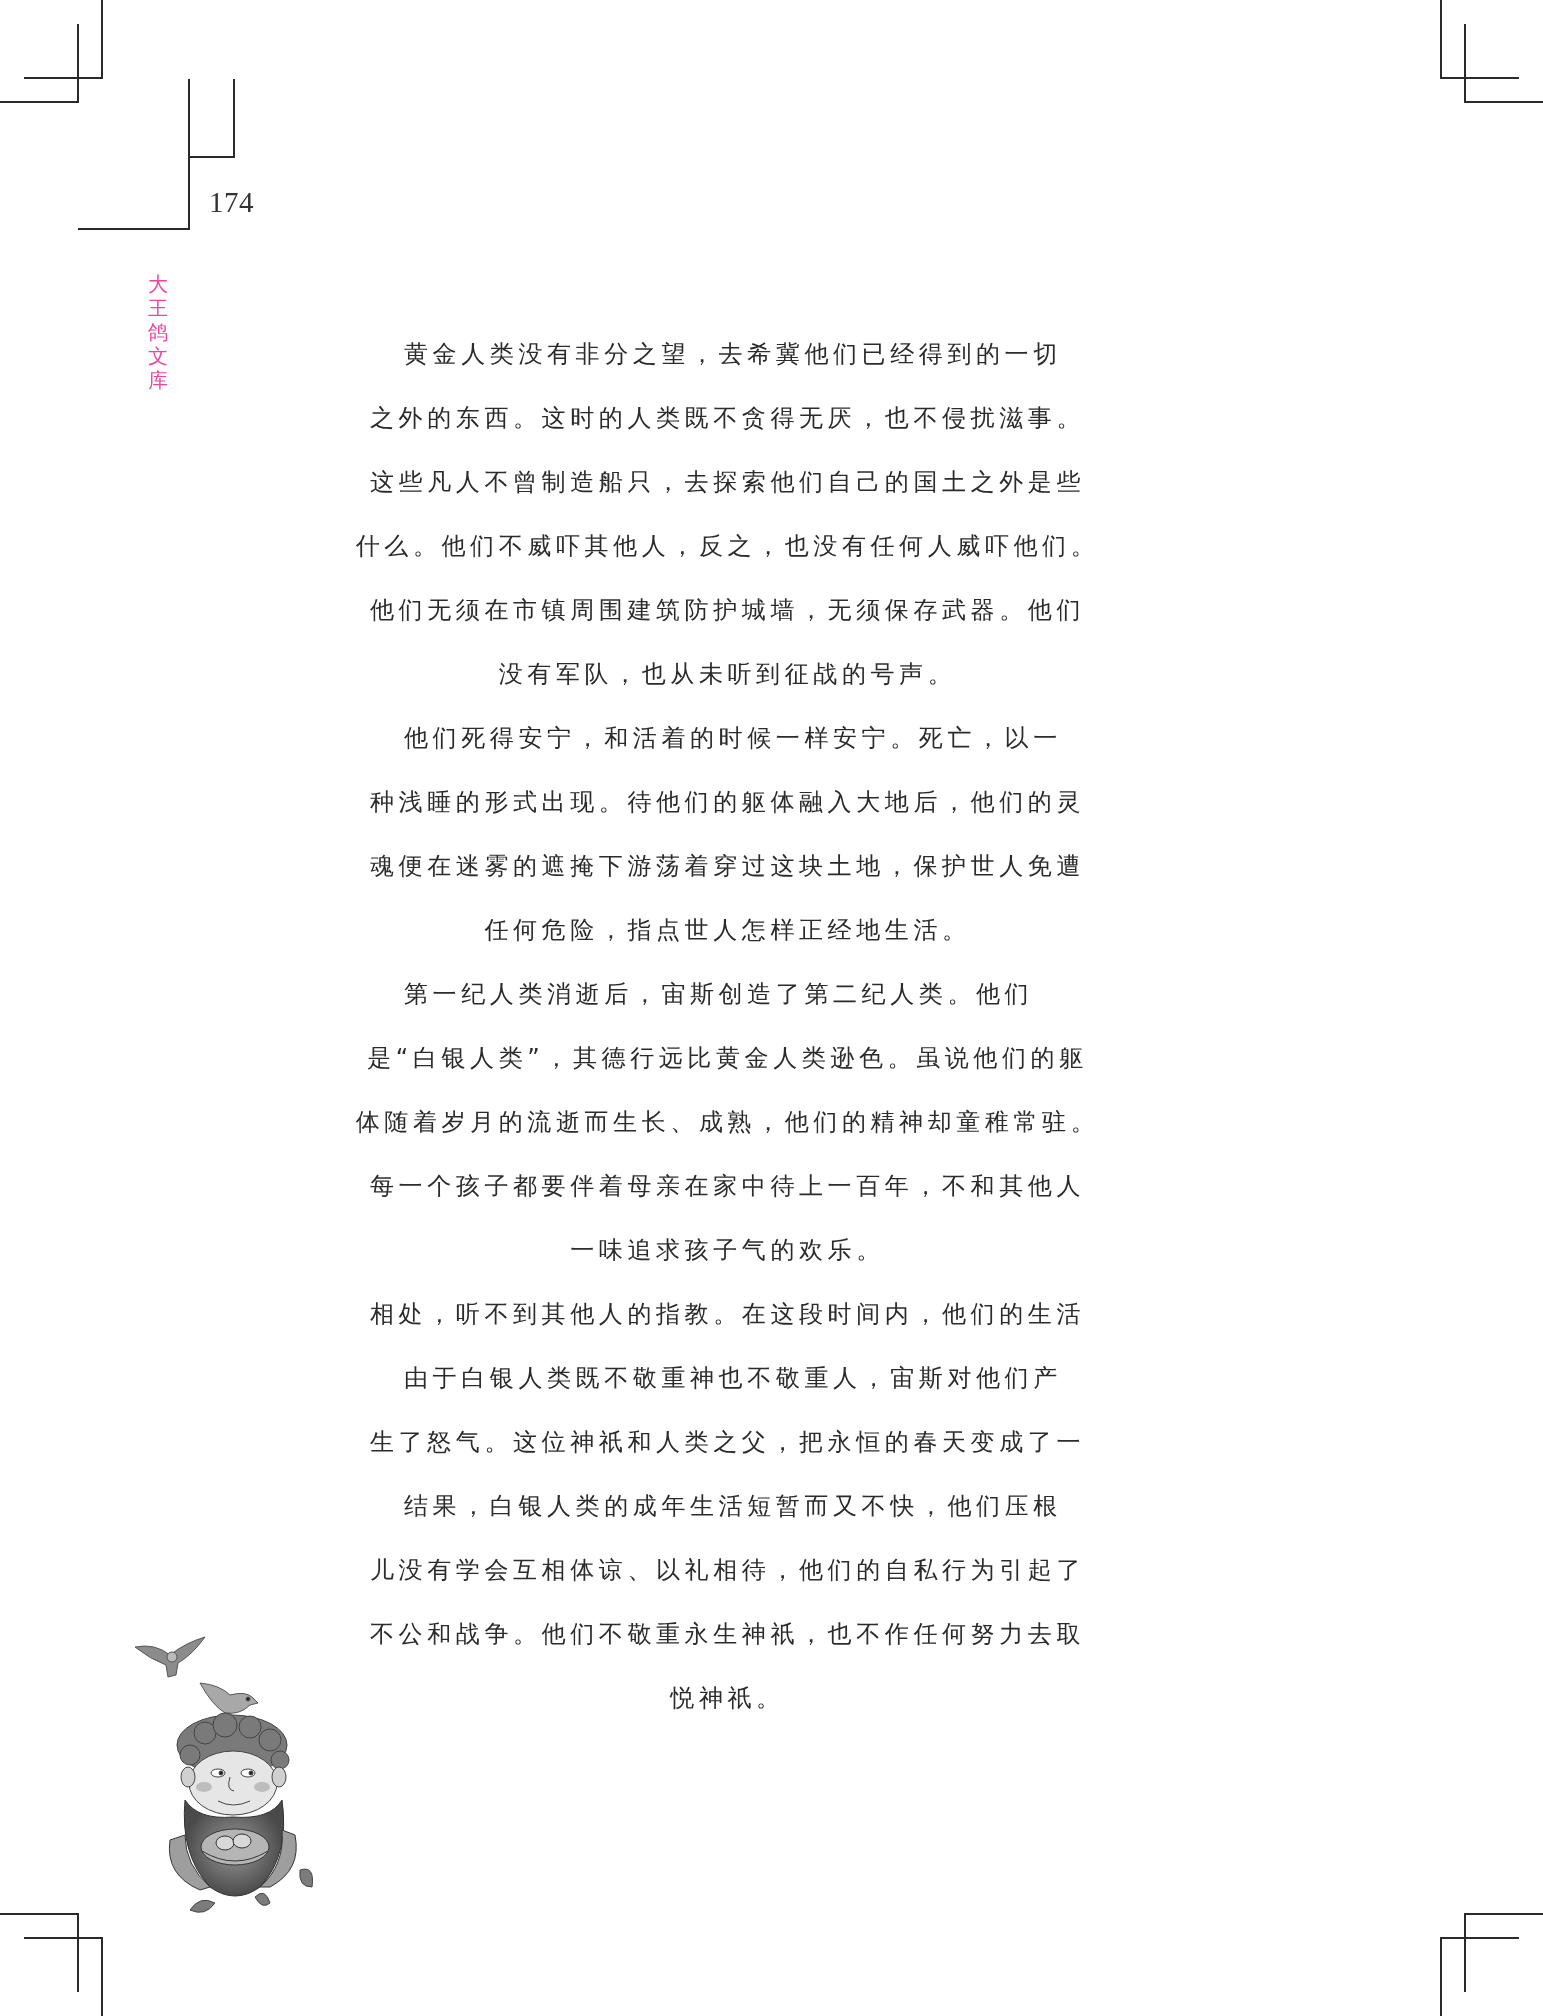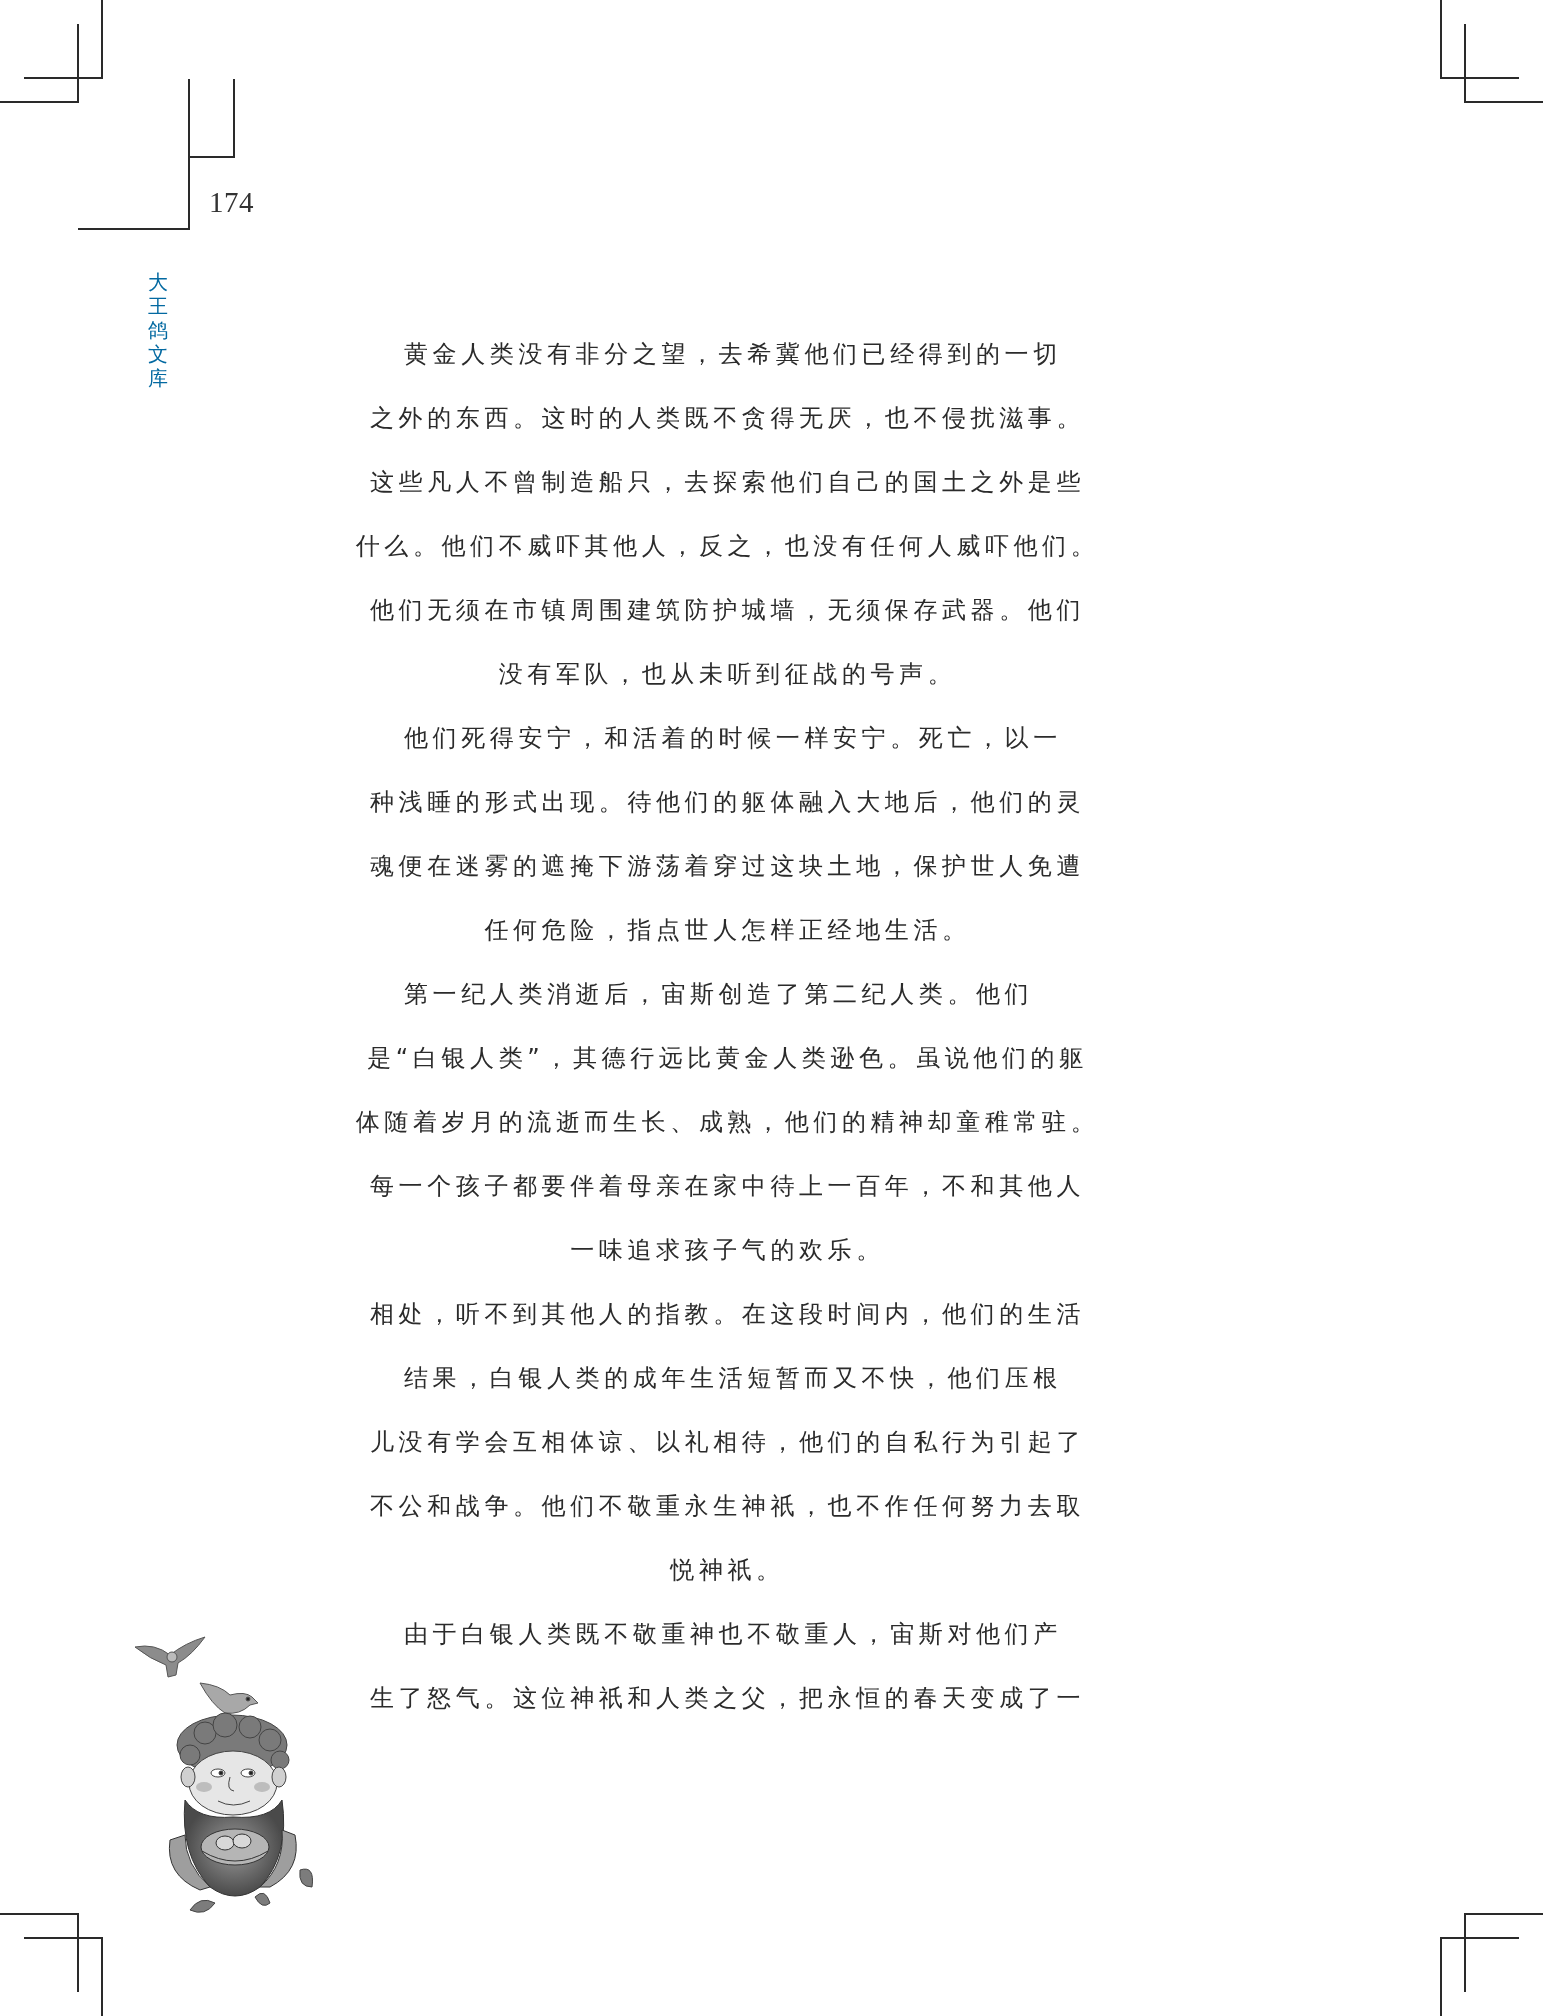--- a/index.html
+++ b/index.html
@@ -7,22 +7,22 @@
     .line { position: absolute; background: #2a2a2a; }
     .h { height: 2px; }
     .v { width: 2px; }
     .page-number {
       position: absolute; left: 209px; top: 186px;
       font-family: "Liberation Serif", "DejaVu Serif", serif;
       font-size: 29px; color: #333333; letter-spacing: 0.5px; text-align: right;
     }
     .series-label {
       position: absolute; left: 147px; top: 272px; width: 22px;
-      font-family: Liberation Mono, monospace;
-      font-size: 20px; line-height: 24px; color: #0369a1;
+      font-family: Liberation Sans, sans-serif;
+      font-size: 20px; line-height: 24px; color: #ec4899;
       text-align: center; word-break: break-all;
     }
     .body-text {
       position: absolute; left: 333px; top: 322px; width: 860px;
       font-family: "DejaVu Sans", "Liberation Sans", sans-serif;
       font-size: 24px; line-height: 64px; color: #2b2b2b;
       letter-spacing: 4.6px;
     }
     .para { margin: 0; text-indent: 71px; }
     .para .ln { display: block; white-space: nowrap; }
@@ -90,28 +90,28 @@
   </p>
   <p class="para">
     <span class="ln">第一纪人类消逝后，宙斯创造了第二纪人类。他们</span>
     <span class="ln" style="margin-left:-71px">是“白银人类”，其德行远比黄金人类逊色。虽说他们的躯</span>
     <span class="ln" style="margin-left:-71px">体随着岁月的流逝而生长、成熟，他们的精神却童稚常驻。</span>
     <span class="ln" style="margin-left:-71px">每一个孩子都要伴着母亲在家中待上一百年，不和其他人</span>
     <span class="ln" style="margin-left:-71px">一味追求孩子气的欢乐。</span>
     <span class="ln" style="margin-left:-71px">相处，听不到其他人的指教。在这段时间内，他们的生活</span>
   </p>
   <p class="para">
+    <span class="ln">由于白银人类既不敬重神也不敬重人，宙斯对他们产</span>
+    <span class="ln" style="margin-left:-71px">生了怒气。这位神祇和人类之父，把永恒的春天变成了一</span>
+  </p>
+  <p class="para">
     <span class="ln">结果，白银人类的成年生活短暂而又不快，他们压根</span>
     <span class="ln" style="margin-left:-71px">儿没有学会互相体谅、以礼相待，他们的自私行为引起了</span>
     <span class="ln" style="margin-left:-71px">不公和战争。他们不敬重永生神祇，也不作任何努力去取</span>
     <span class="ln" style="margin-left:-71px">悦神祇。</span>
-  </p>
-  <p class="para">
-    <span class="ln">由于白银人类既不敬重神也不敬重人，宙斯对他们产</span>
-    <span class="ln" style="margin-left:-71px">生了怒气。这位神祇和人类之父，把永恒的春天变成了一</span>
   </p>
 </div>
 
 <div class="illustration">
   <svg width="215" height="300" viewBox="0 0 215 300" xmlns="http://www.w3.org/2000/svg">
     <defs>
       <radialGradient id="shade" cx="50%" cy="50%" r="50%">
         <stop offset="0%" stop-color="#9a9a9a"></stop>
         <stop offset="100%" stop-color="#4a4a4a"></stop>
       </radialGradient>

